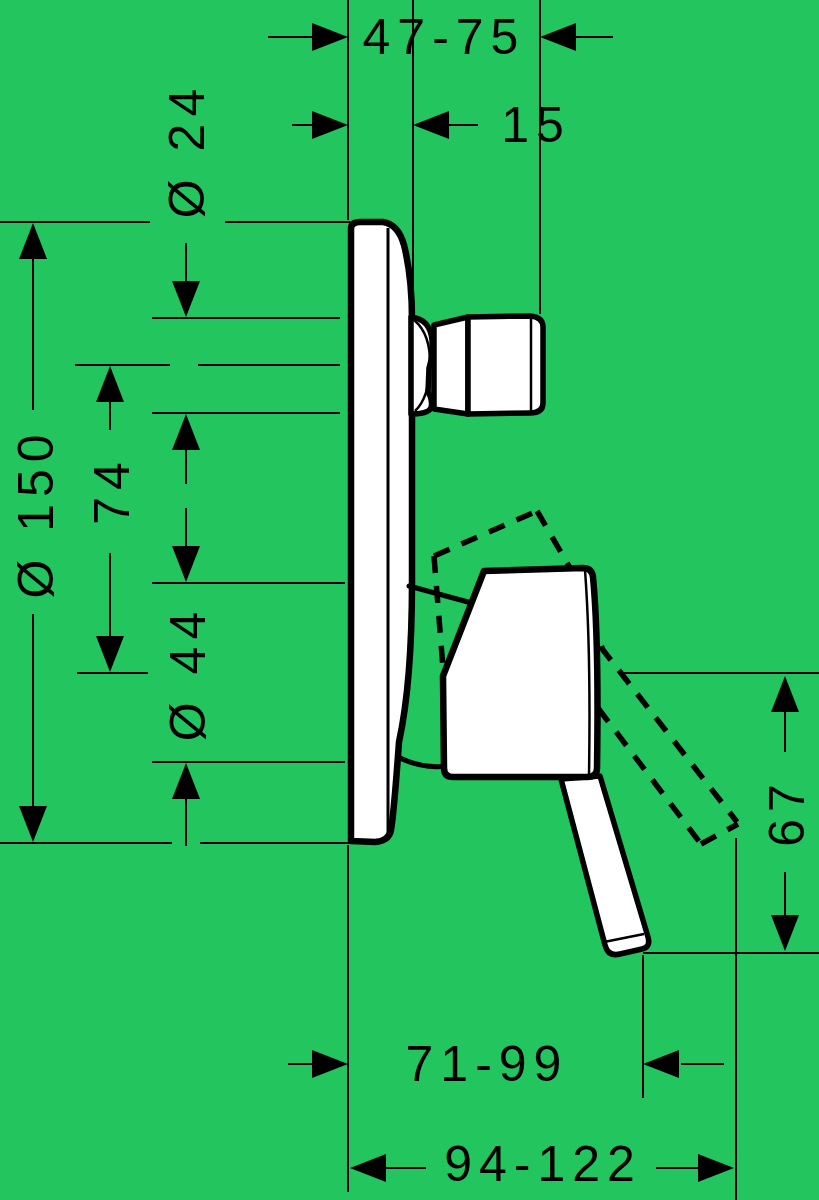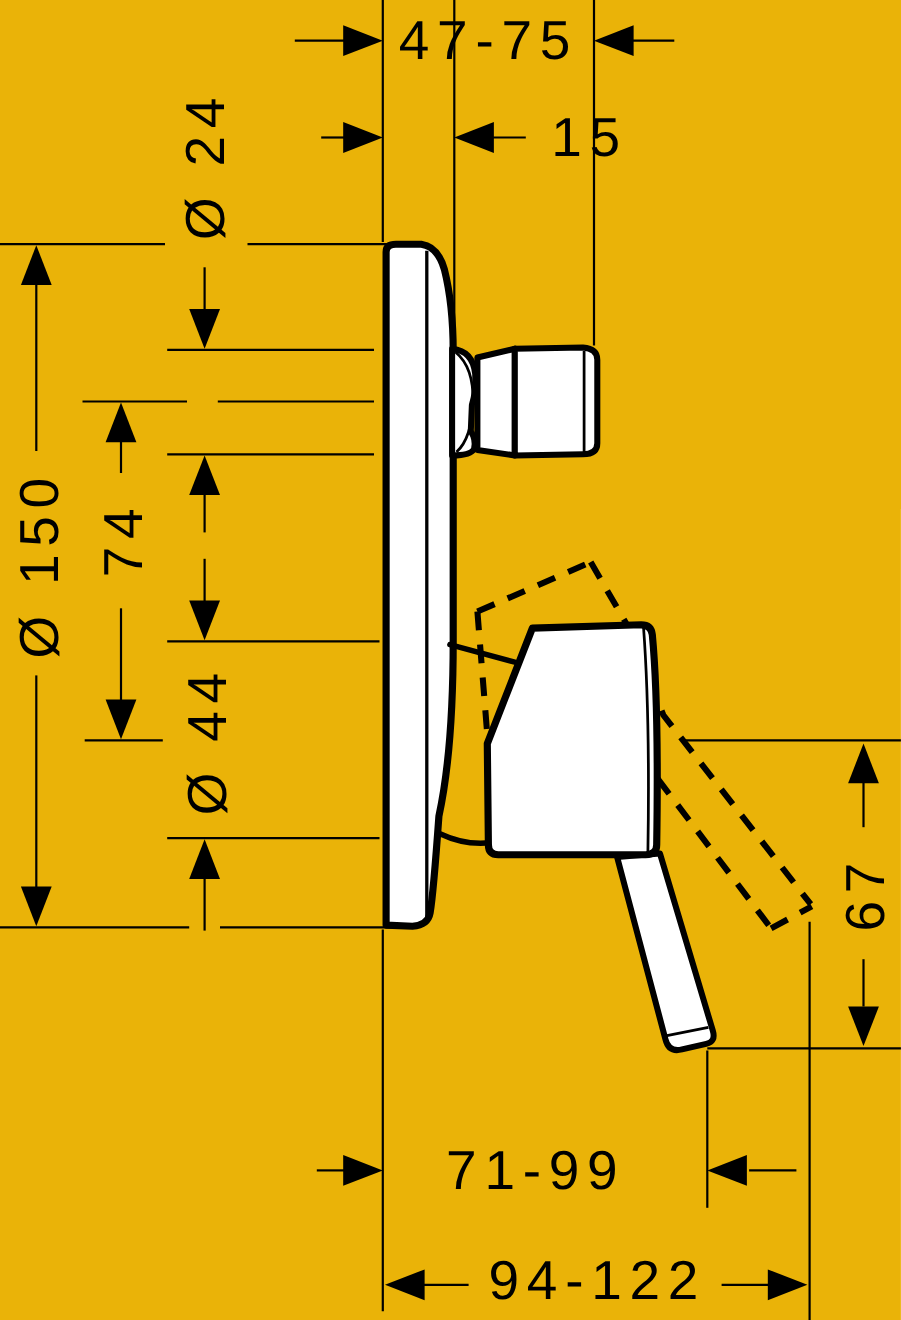--- a/index.html
+++ b/index.html
@@ -1,16 +1,16 @@
 <!DOCTYPE html>
 <html><head>
 <meta charset="utf-8">
 <style>
   html,body{margin:0;padding:0;background:#ffffff;}
-  .stage{position:relative;width:819px;height:1200px;background:#eab308;overflow:hidden;}
+  .stage{position:relative;width:819px;height:1200px;background:#22c55e;overflow:hidden;}
   svg{display:block;}
   .thin{stroke:#000;stroke-width:2;fill:none;}
   .med{stroke:#000;stroke-width:3;fill:none;}
   .thickfill{stroke:#000;stroke-width:6.5;fill:#fff;stroke-linejoin:round;}
   .part{stroke:#000;stroke-width:5.5;fill:#fff;stroke-linejoin:round;}
   .edge{stroke:#000;stroke-width:2.5;fill:none;}
   .sleeve{stroke:#000;stroke-width:5;fill:none;stroke-linecap:round;}
   .dash{stroke:#000;stroke-width:5.5;fill:none;stroke-dasharray:17 13;}
   .arrow{fill:#000;stroke:none;}
   text{font-family:"Liberation Sans","DejaVu Sans",sans-serif;font-size:50px;fill:#000;letter-spacing:7px;}

